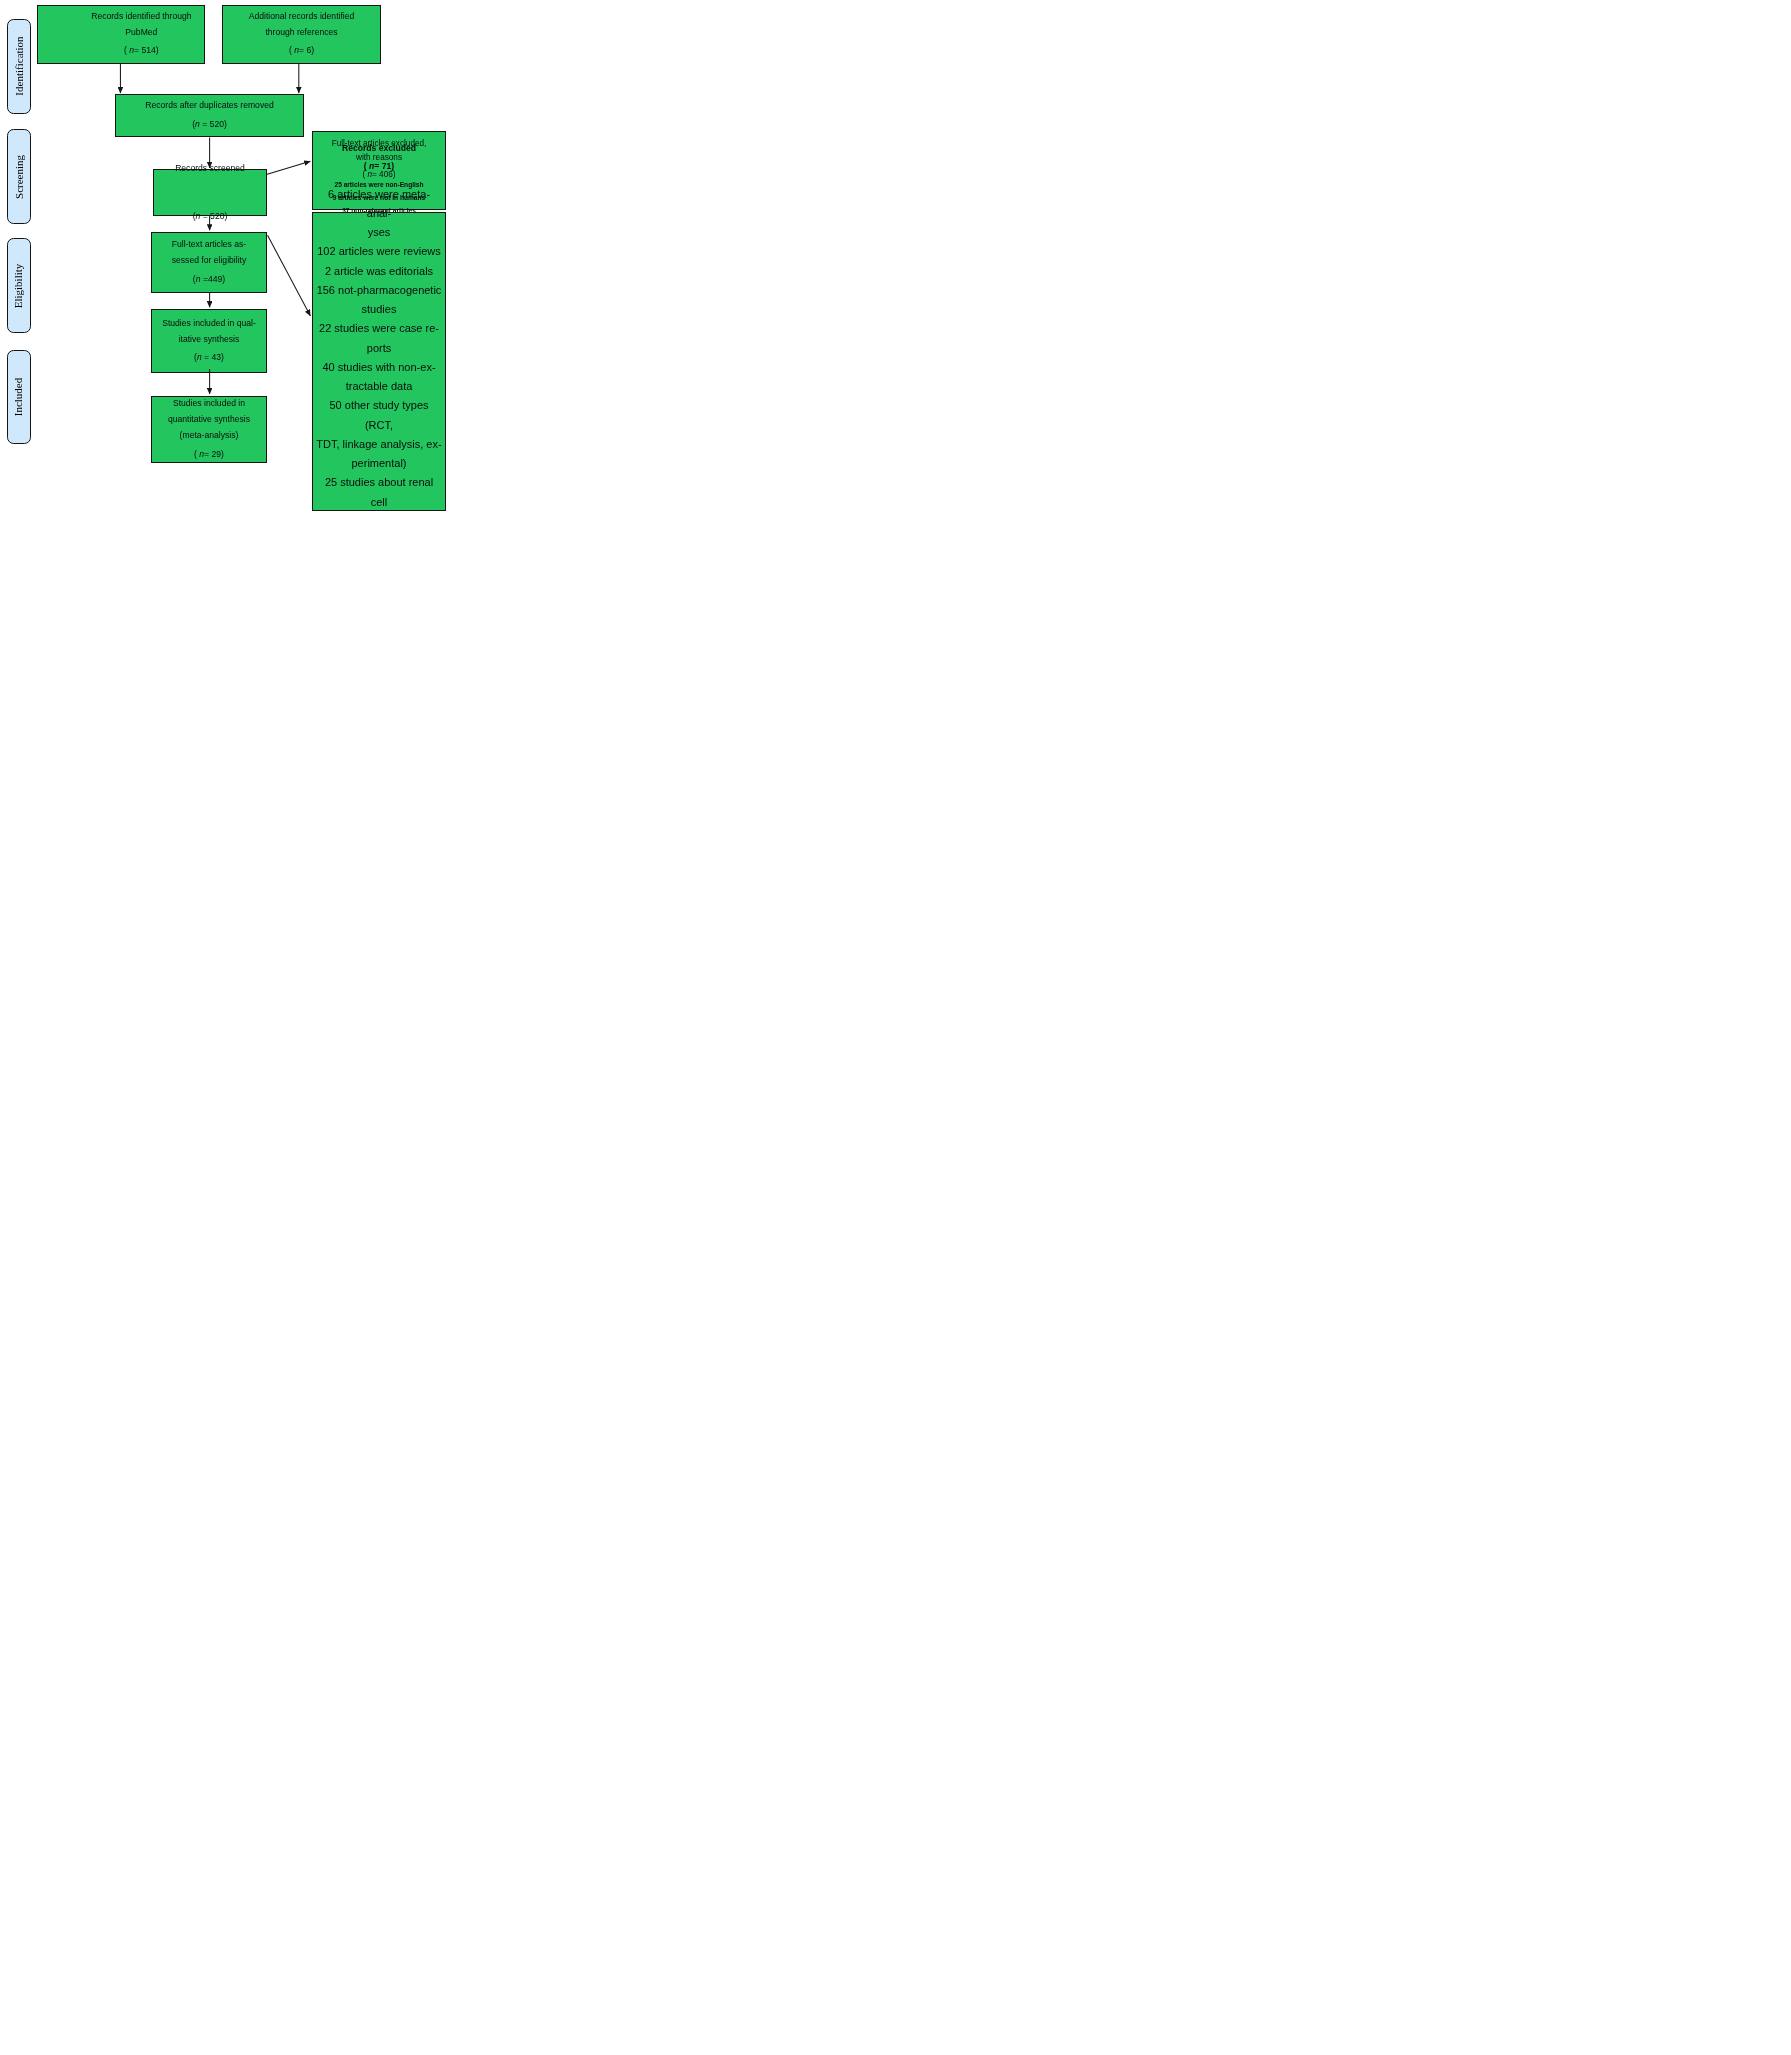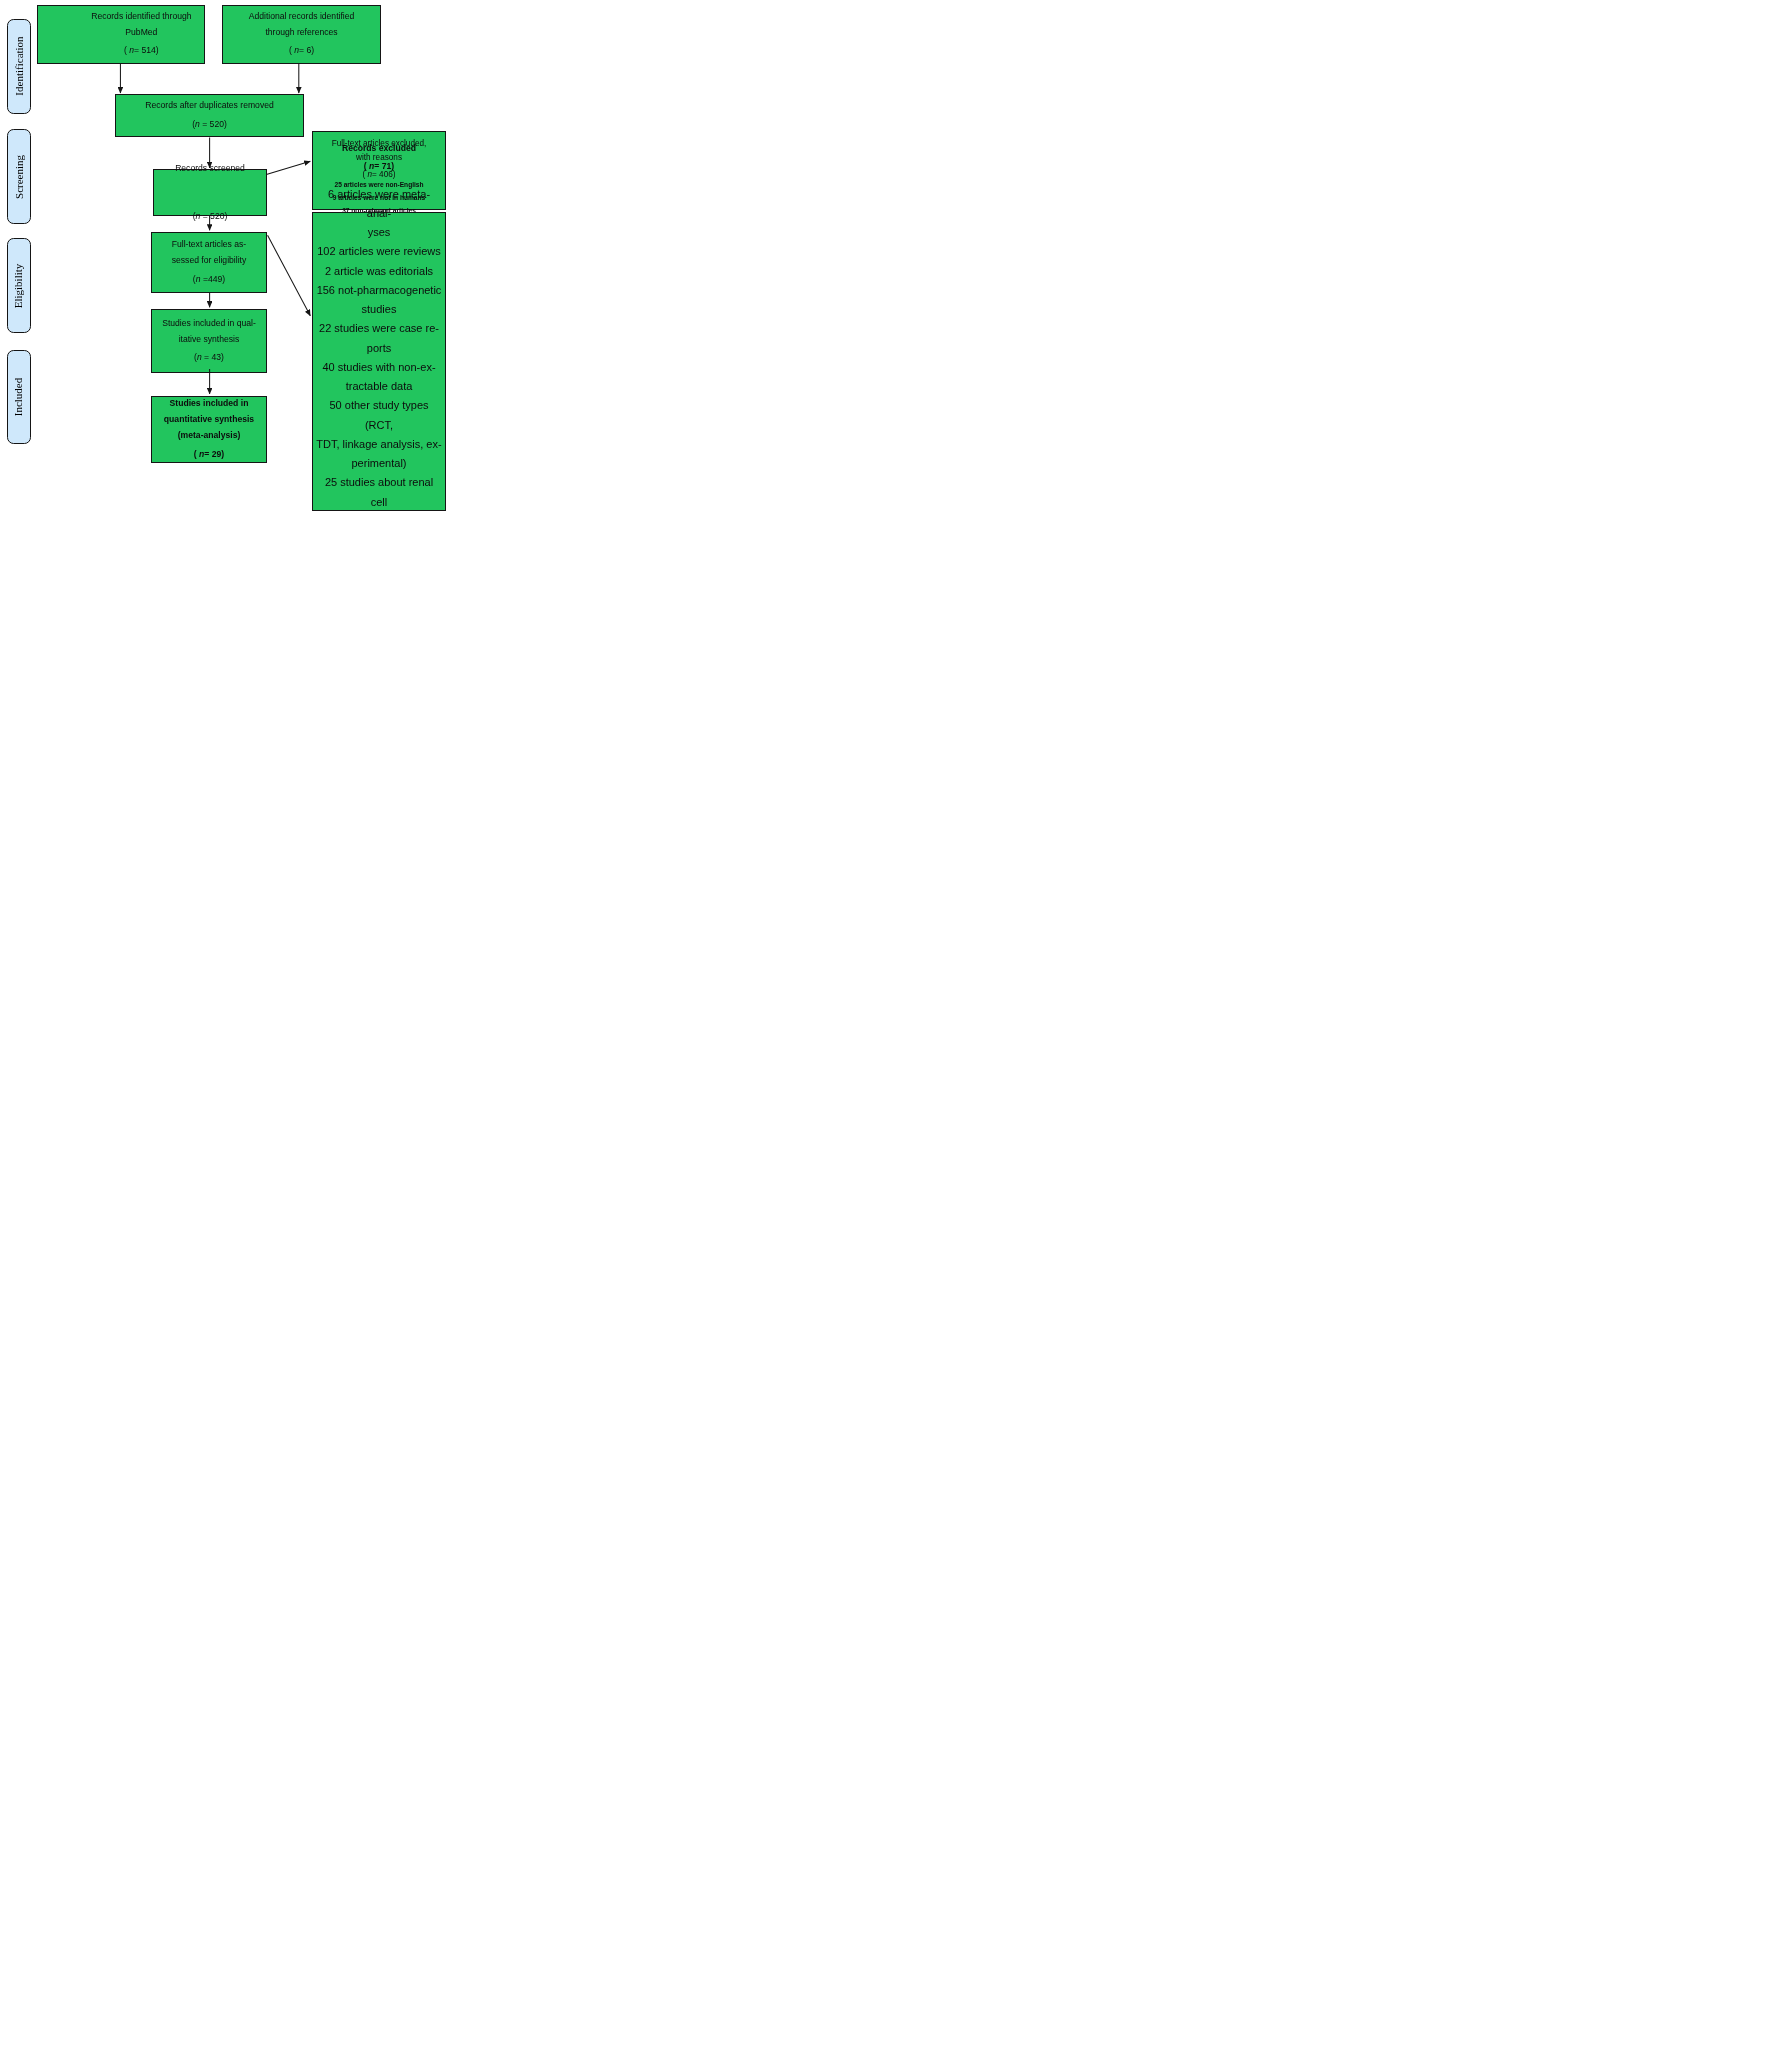--- a/index.html
+++ b/index.html
@@ -121,21 +121,21 @@
 3 studies with pharmacoki-
 netic data</p>
   </div>
 
   <div class="fbox" style="left:151px;top:309px;width:116px;height:64px;">
     <p class="lines">Studies included in qual-
 itative synthesis</p>
     <div class="nline"><span>(</span><span class="nvar">n</span><span> = 43)</span></div>
   </div>
 
-  <div class="fbox" style="left:151px;top:396px;width:116px;height:67px;font-weight:bold;">
+  <div class="fbox" style="left:151px;top:396px;width:116px;height:67px;">
     <p class="lines">Studies included in
 quantitative synthesis
 (meta-analysis)</p>
     <div class="nline"><span>( </span><span class="nvar">n</span><span>= 29)</span></div>
   </div>
 
   <svg class="arrows" width="448" height="515" viewBox="0 0 1090 1252">
     <defs>
       <marker id="arr" markerUnits="userSpaceOnUse" markerWidth="16" markerHeight="14" refX="15" refY="7" orient="auto">
         <path d="M0,0 L16,7 L0,14 z" fill="#151515"></path>

